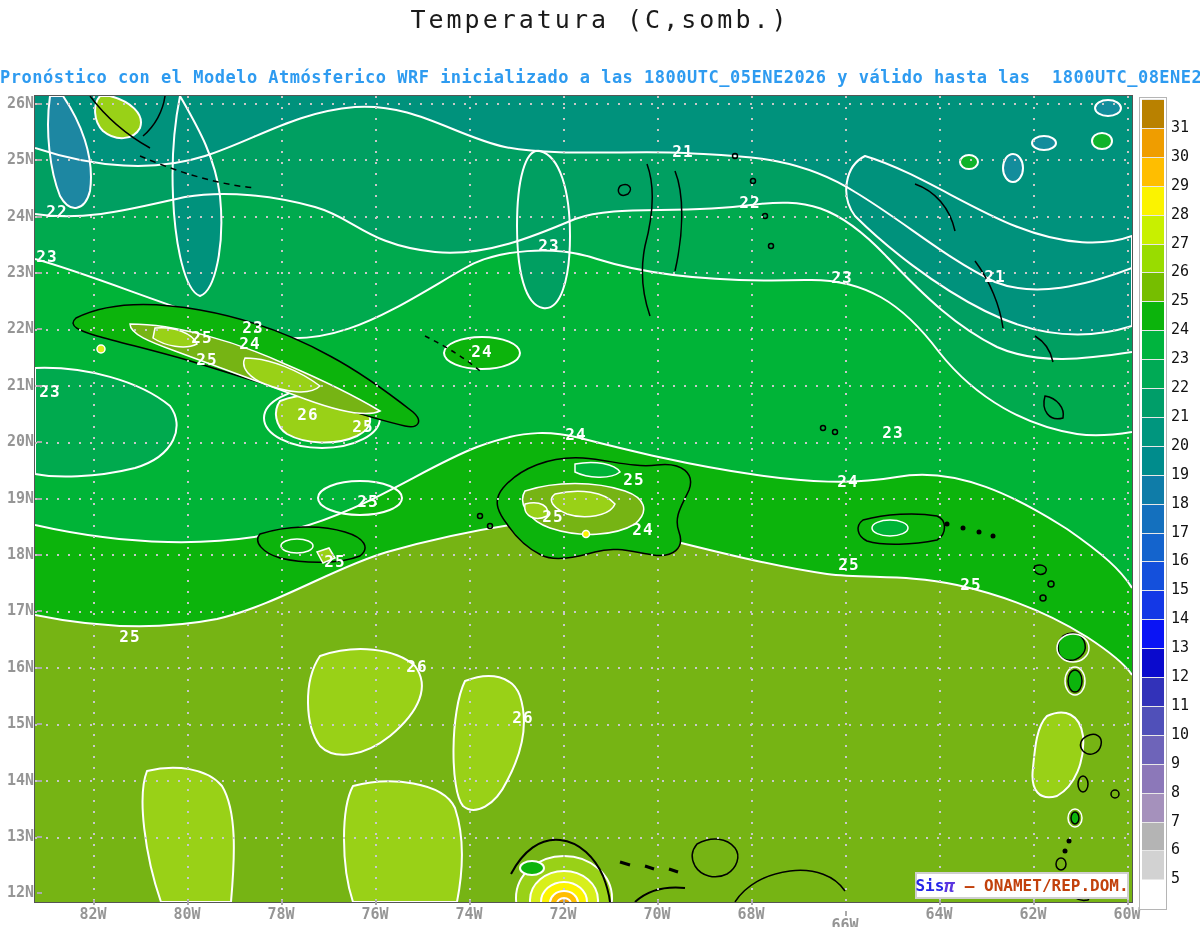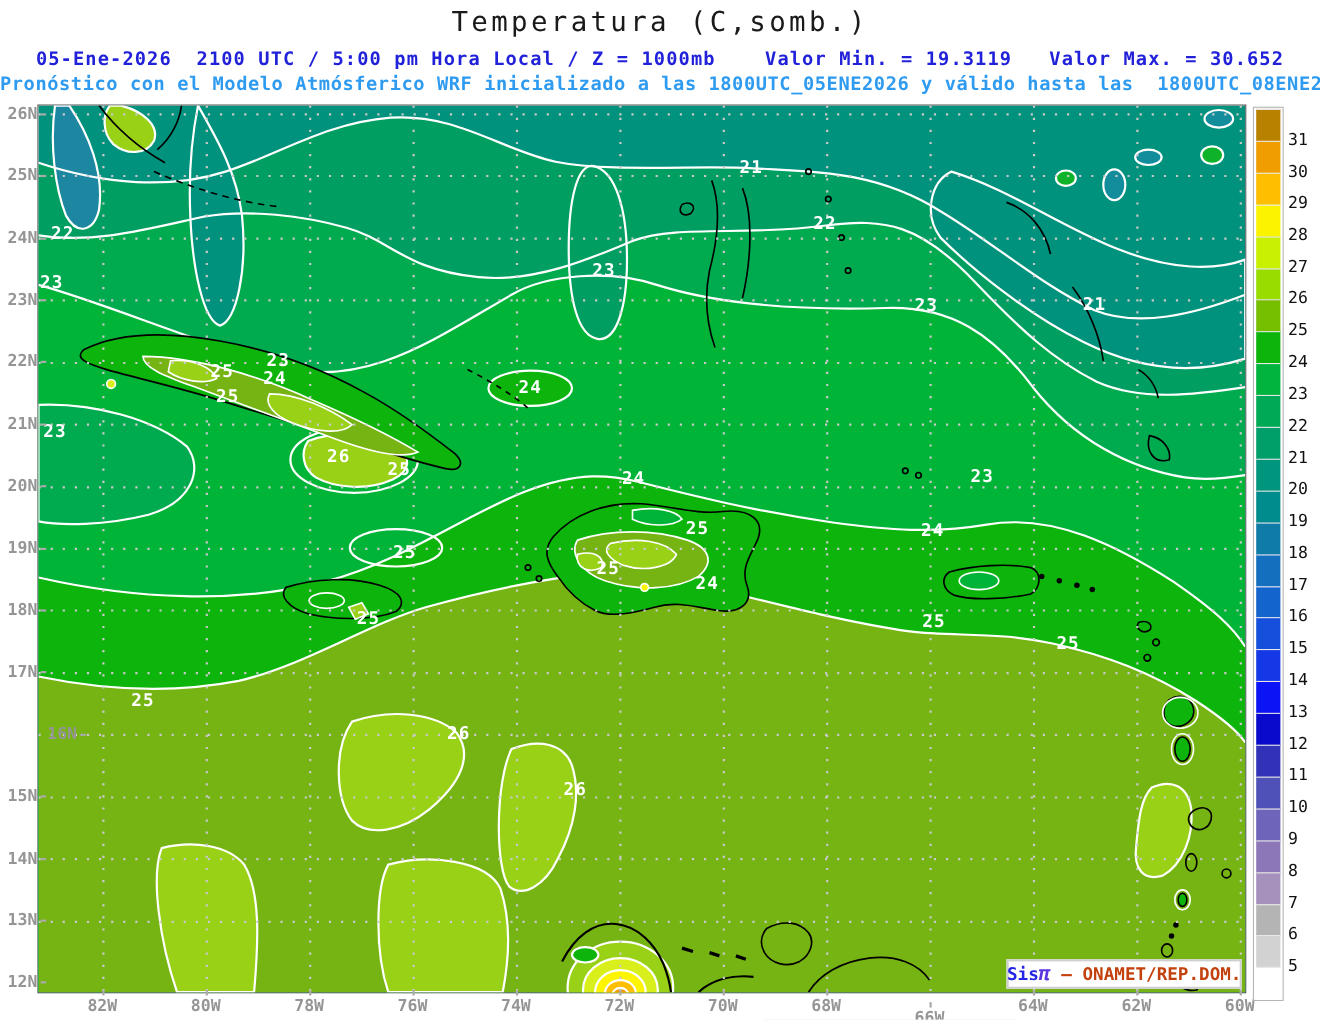--- a/index.html
+++ b/index.html
@@ -26,21 +26,20 @@
   #brand .b-sis{color:#2525e8;}
   #brand .b-pi{color:#5a35e0;font-style:italic;font-size:18px;}
   #brand .b-rest{color:#c2410c;}
 </style>
 </head>
 <body>
 
 <div id="stage">
 
   <div id="title" class="hdr">Temperatura (C,somb.)</div>
-  <div id="sub1" class="hdr">05-Ene-2026  2100 UTC / 5:00 pm Hora Local / Z = 1000mb    Valor Min. = 19.3119   Valor Max. = 30.652</div>
   <div id="sub2" class="hdr">Pronóstico con el Modelo Atmósferico WRF inicializado a las 1800UTC_05ENE2026 y válido hasta las  1800UTC_08ENE2026</div>
 
   <div id="map">
     <svg viewBox="0 0 1097 806" preserveAspectRatio="none">
 
       <rect x="0" y="0" width="1097" height="806" fill="#00927c"></rect>
 
       <path fill="#009f61" d="M0,52 C60,72 120,76 170,60 C220,44 260,16 320,11 C380,7 420,40 470,51 C520,61 600,54 650,57 C700,60 760,58 820,96 C870,126 910,162 960,186 C1000,202 1050,190 1097,172 L1097,806 L0,806 Z"></path>
       <path fill="#00aa4e" d="M0,118 C50,126 100,112 150,101 C192,94 240,100 280,111 C320,122 332,149 400,156 C450,161 500,140 540,123 C582,108 640,119 716,109 C770,102 802,108 852,161 C892,203 922,231 962,251 C1002,269 1052,263 1097,256 L1097,806 L0,806 Z"></path>
       <path fill="#00b437" d="M0,163 C55,178 125,208 215,236 C295,260 360,212 430,172 C462,153 520,149 562,163 C622,182 700,186 770,184 C830,182 868,208 904,256 C942,304 992,330 1042,338 C1062,341 1085,338 1097,336 L1097,806 L0,806 Z"></path>
@@ -236,21 +235,21 @@
       <div class="lat-label" style="left: 0px; top: 96px;">26N</div>
       <div class="lat-label" style="left: 0px; top: 152px;">25N</div>
       <div class="lat-label" style="left: 0px; top: 209px;">24N</div>
       <div class="lat-label" style="left: 0px; top: 265px;">23N</div>
       <div class="lat-label" style="left: 0px; top: 321px;">22N</div>
       <div class="lat-label" style="left: 0px; top: 378px;">21N</div>
       <div class="lat-label" style="left: 0px; top: 434px;">20N</div>
       <div class="lat-label" style="left: 0px; top: 491px;">19N</div>
       <div class="lat-label" style="left: 0px; top: 547px;">18N</div>
       <div class="lat-label" style="left: 0px; top: 603px;">17N</div>
-      <div class="lat-label" style="left: 0px; top: 660px; padding-left: 36px;">16N</div>
+      <div class="lat-label" style="left: 0px; top: 660px;">16N</div>
       <div class="lat-label" style="left: 0px; top: 716px;">15N</div>
       <div class="lat-label" style="left: 0px; top: 773px;">14N</div>
       <div class="lat-label" style="left: 0px; top: 829px;">13N</div>
       <div class="lat-label" style="left: 0px; top: 885px;">12N</div>
     </div>
   <div id="lon-axis">
       <div class="lon-label" style="left: 93px; top: 907px;">82W</div>
       <div class="lon-label" style="left: 187px; top: 907px;">80W</div>
       <div class="lon-label" style="left: 281px; top: 907px;">78W</div>
       <div class="lon-label" style="left: 375px; top: 907px;">76W</div>

